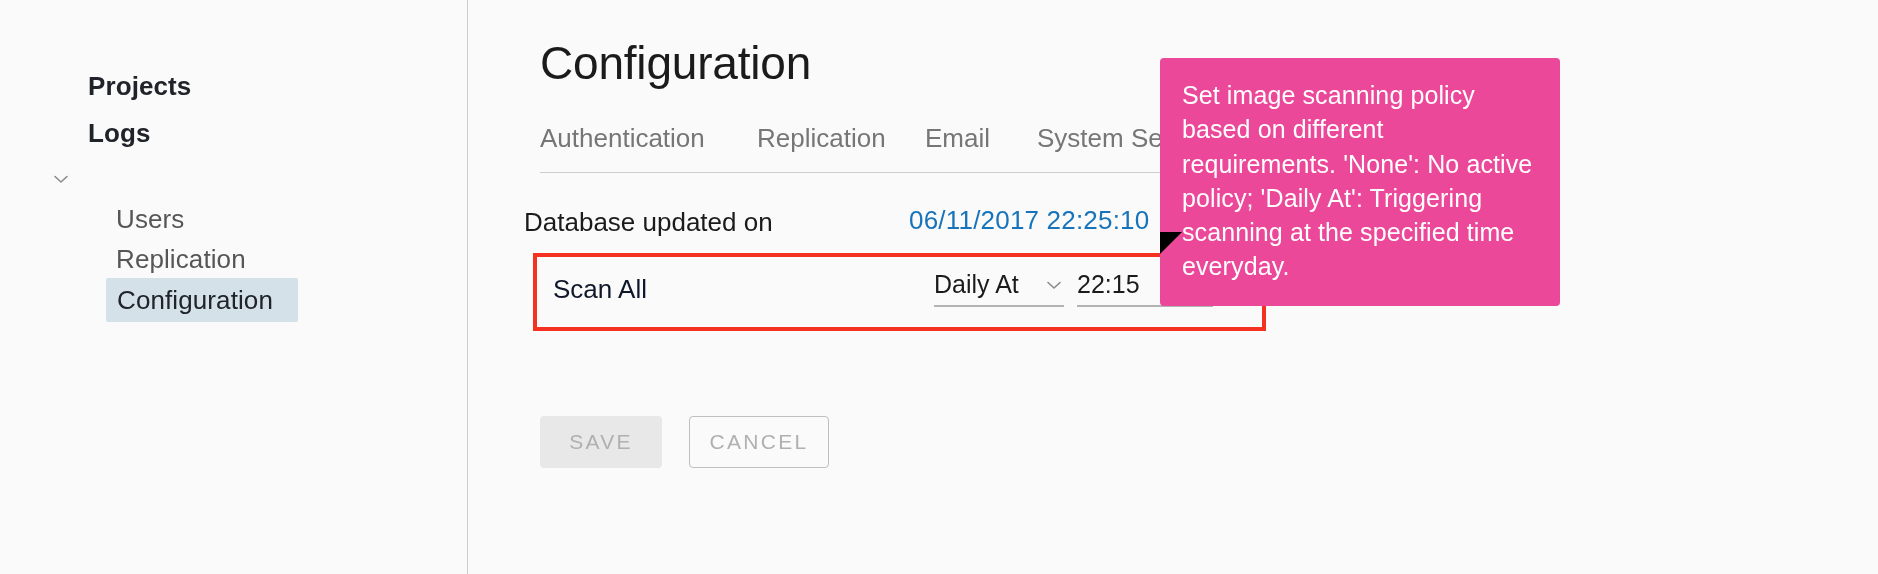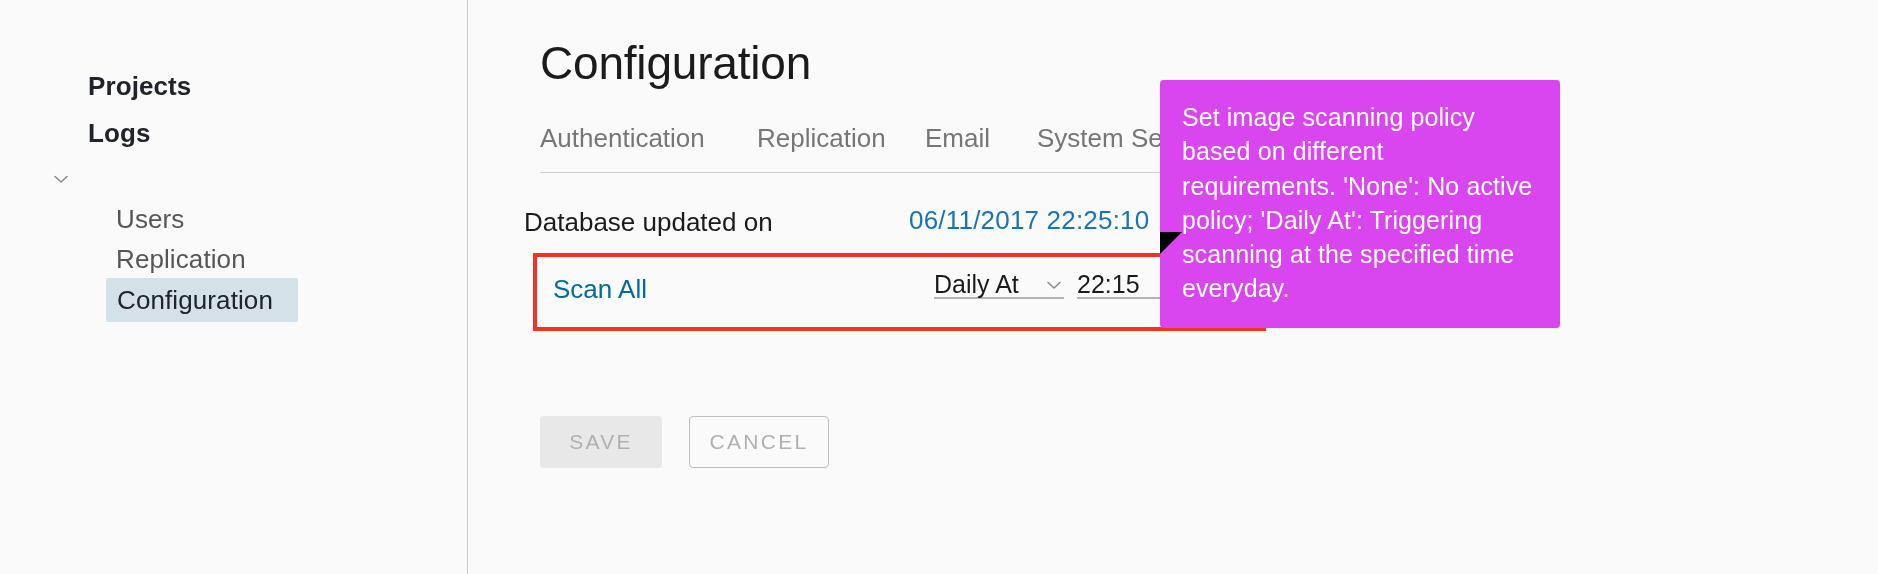--- a/index.html
+++ b/index.html
@@ -119,27 +119,27 @@
     position: absolute;
     left: 65px; top: 253px;
     width: 733px; height: 78px;
     border: 4px solid #f53122;
     background: transparent;
   }
   #scan-label {
     position: absolute;
     left: 85px; top: 276px;
     font-size: 26px;
-    color: #0369a1;
+    color: #0f172a;
     line-height: 1;
   }
   .field {
     position: absolute;
     border-bottom: 2px solid #b3b3b3;
-    padding-bottom: 0;
+    padding-bottom: 8px;
   }
   .field-text {
     font-size: 25px;
     color: #1b1b1b;
     line-height: 1;
     white-space: nowrap;
   }
   #policy-select {
     left: 466px; top: 272px;
     width: 130px;
@@ -210,25 +210,24 @@
     background: transparent;
     border: 1px solid #bfbfbf;
     cursor: pointer;
   }
 
   
   #tooltip {
     position: absolute;
     left: 1160px; top: 58px;
     width: 400px;
-    background: #d946ef;
+    background: #ec4899;
     border-radius: 4px;
     padding: 20px 16px 22px 22px;
     z-index: 50;
-    margin-top: 22px;
   }
   #tooltip-text {
     color: #ffffff;
     font-size: 25px;
     line-height: 1.37;
     letter-spacing: 0.1px;
     white-space: pre-line;
   }
   #tooltip-pointer {
     position: absolute;

